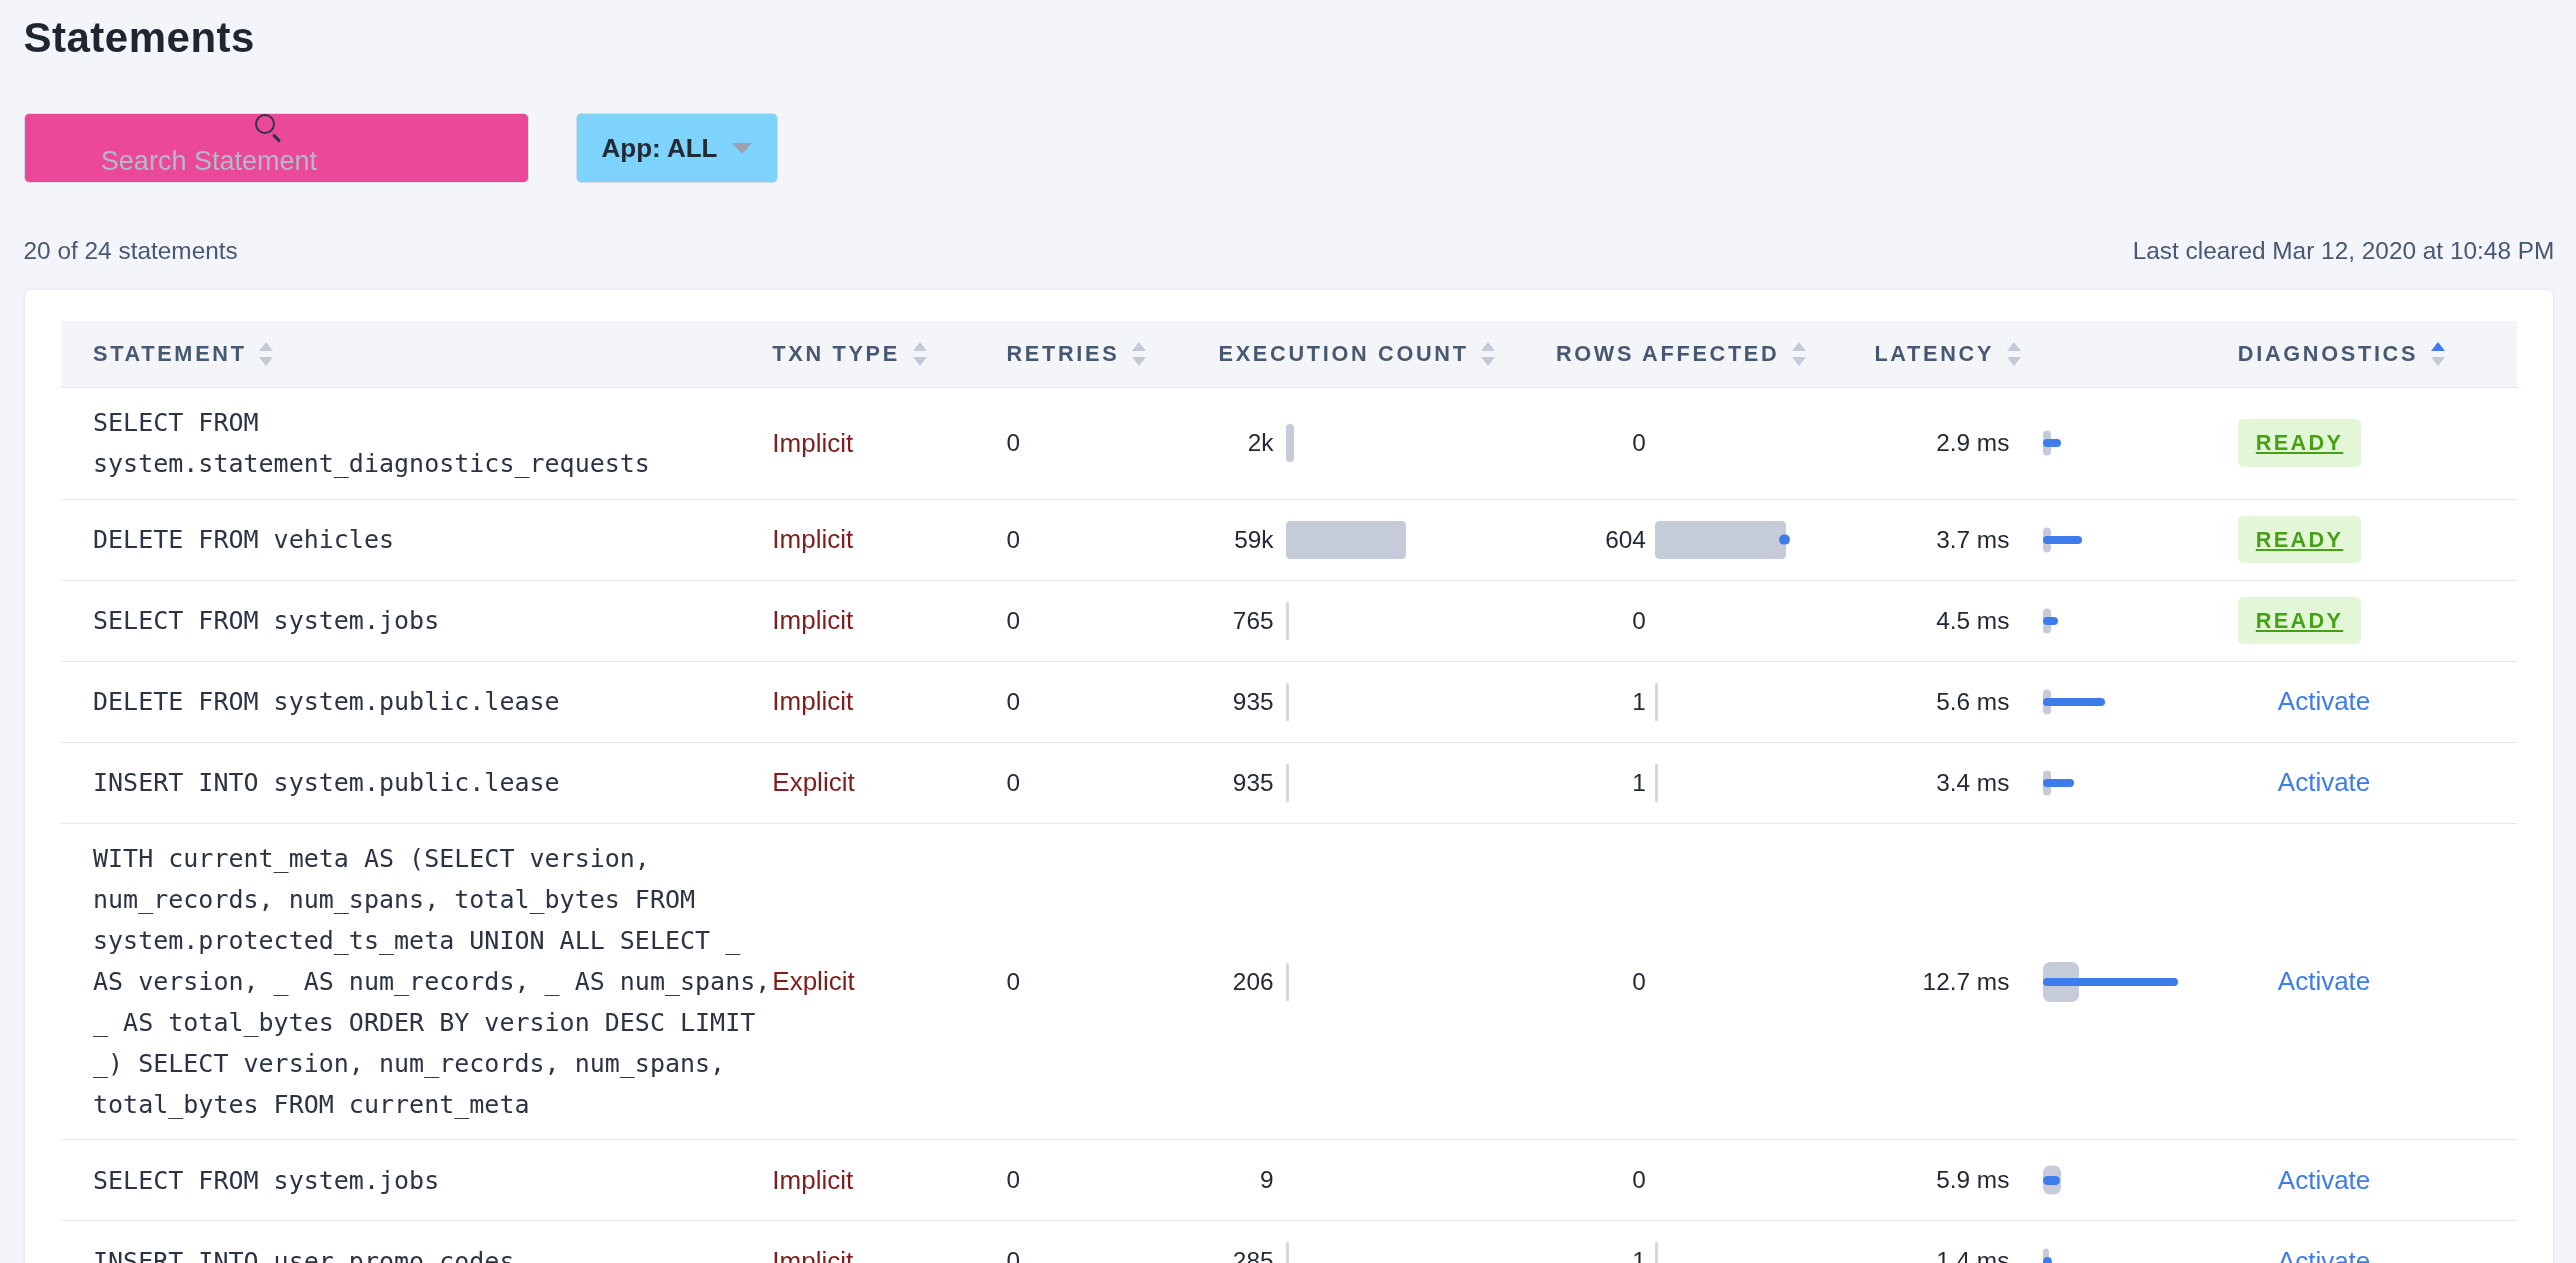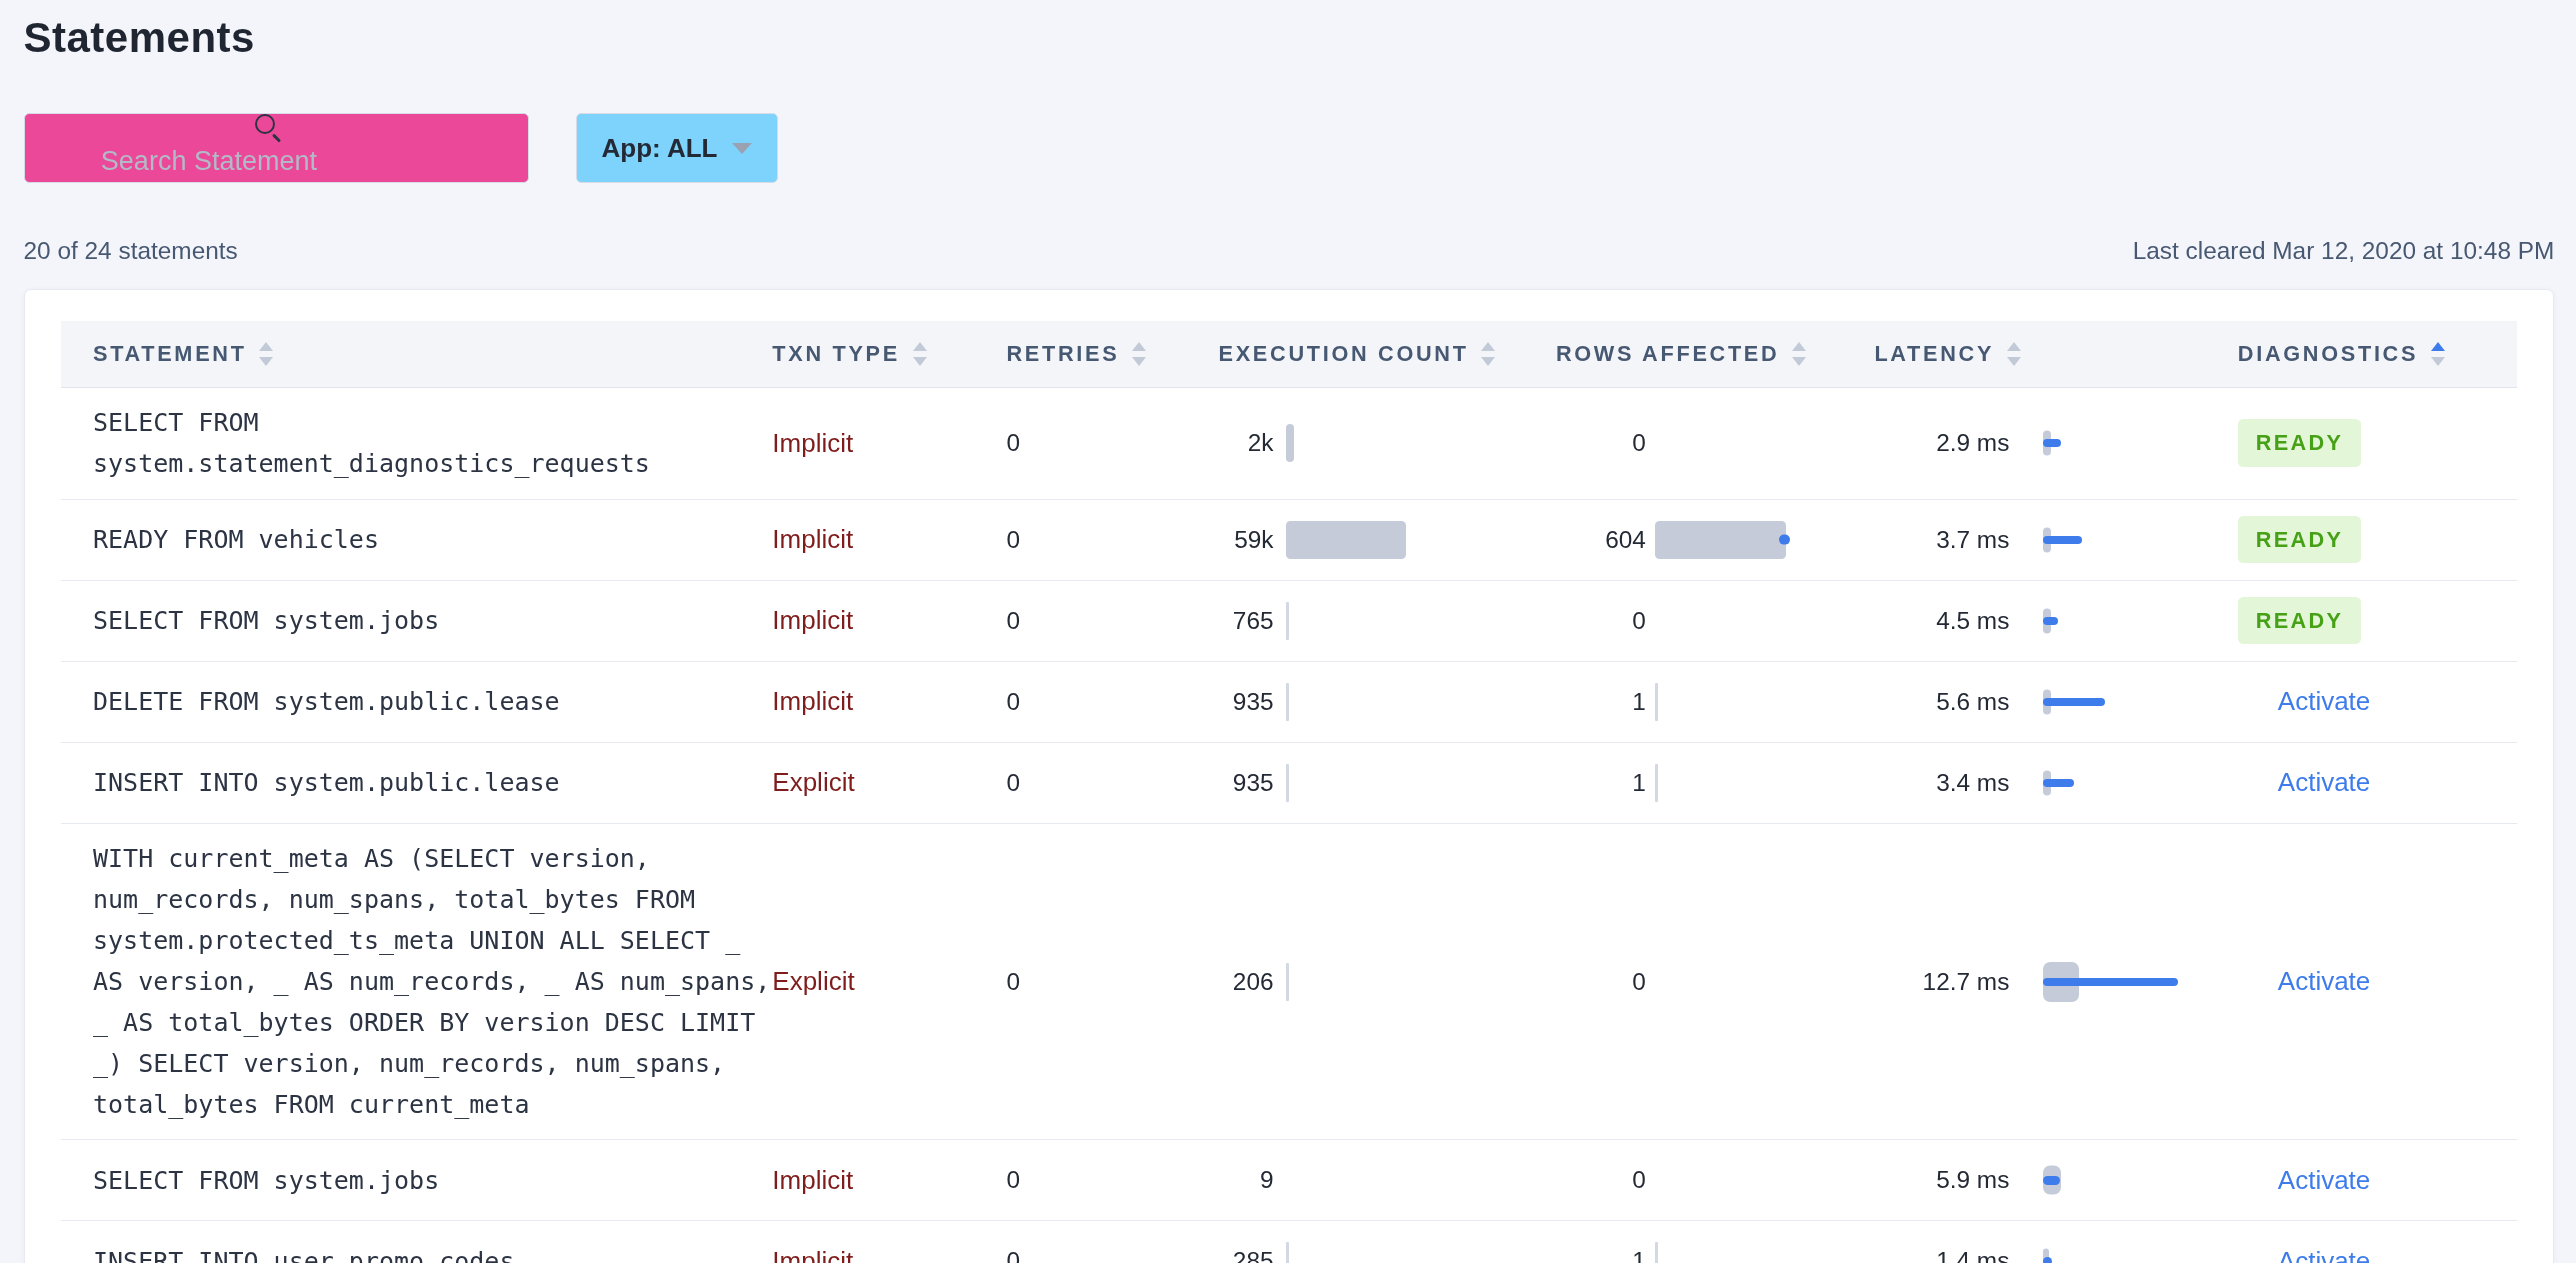--- a/index.html
+++ b/index.html
@@ -158,20 +158,21 @@
     position: absolute; left: 0; top: 50%; transform: translateY(-50%);
     height: 8.1px; border-radius: 4.5px; background: #3e7ceb;
   }
 
   .diag-ready {
     display: inline-block;
     background: #e3f6d8; color: #46a117;
     font-size: 21.7px; font-weight: 700; letter-spacing: 2.3px;
     padding: 10.8px 18px; border-radius: 5.4px;
     cursor: pointer;
+    text-decoration: underline;
   }
   .diag-activate {
     display: inline-block;
     color: #3e7ceb; font-size: 26px;
     cursor: pointer;
     margin-left: 40px;
   }
 </style>
 </head>
 <body>
@@ -280,21 +281,21 @@
         <span class="lat-bar" style="width: 18px;"></span>
       </span>
     </div>
     <div class="c7">
       <span class="diag-ready">READY</span>
     </div>
   </div>
 
   <div class="row">
     <div class="c1">
-      <div class="stmt">READY FROM vehicles</div>
+      <div class="stmt">DELETE FROM vehicles</div>
     </div>
     <div class="c2">
       <span class="txn">Implicit</span>
     </div>
     <div class="c3">
       <span class="num">0</span>
     </div>
     <div class="c4">
       <span class="num val-exec">59k</span>
       <span class="exec-bar" style="width: 120px;"></span>

